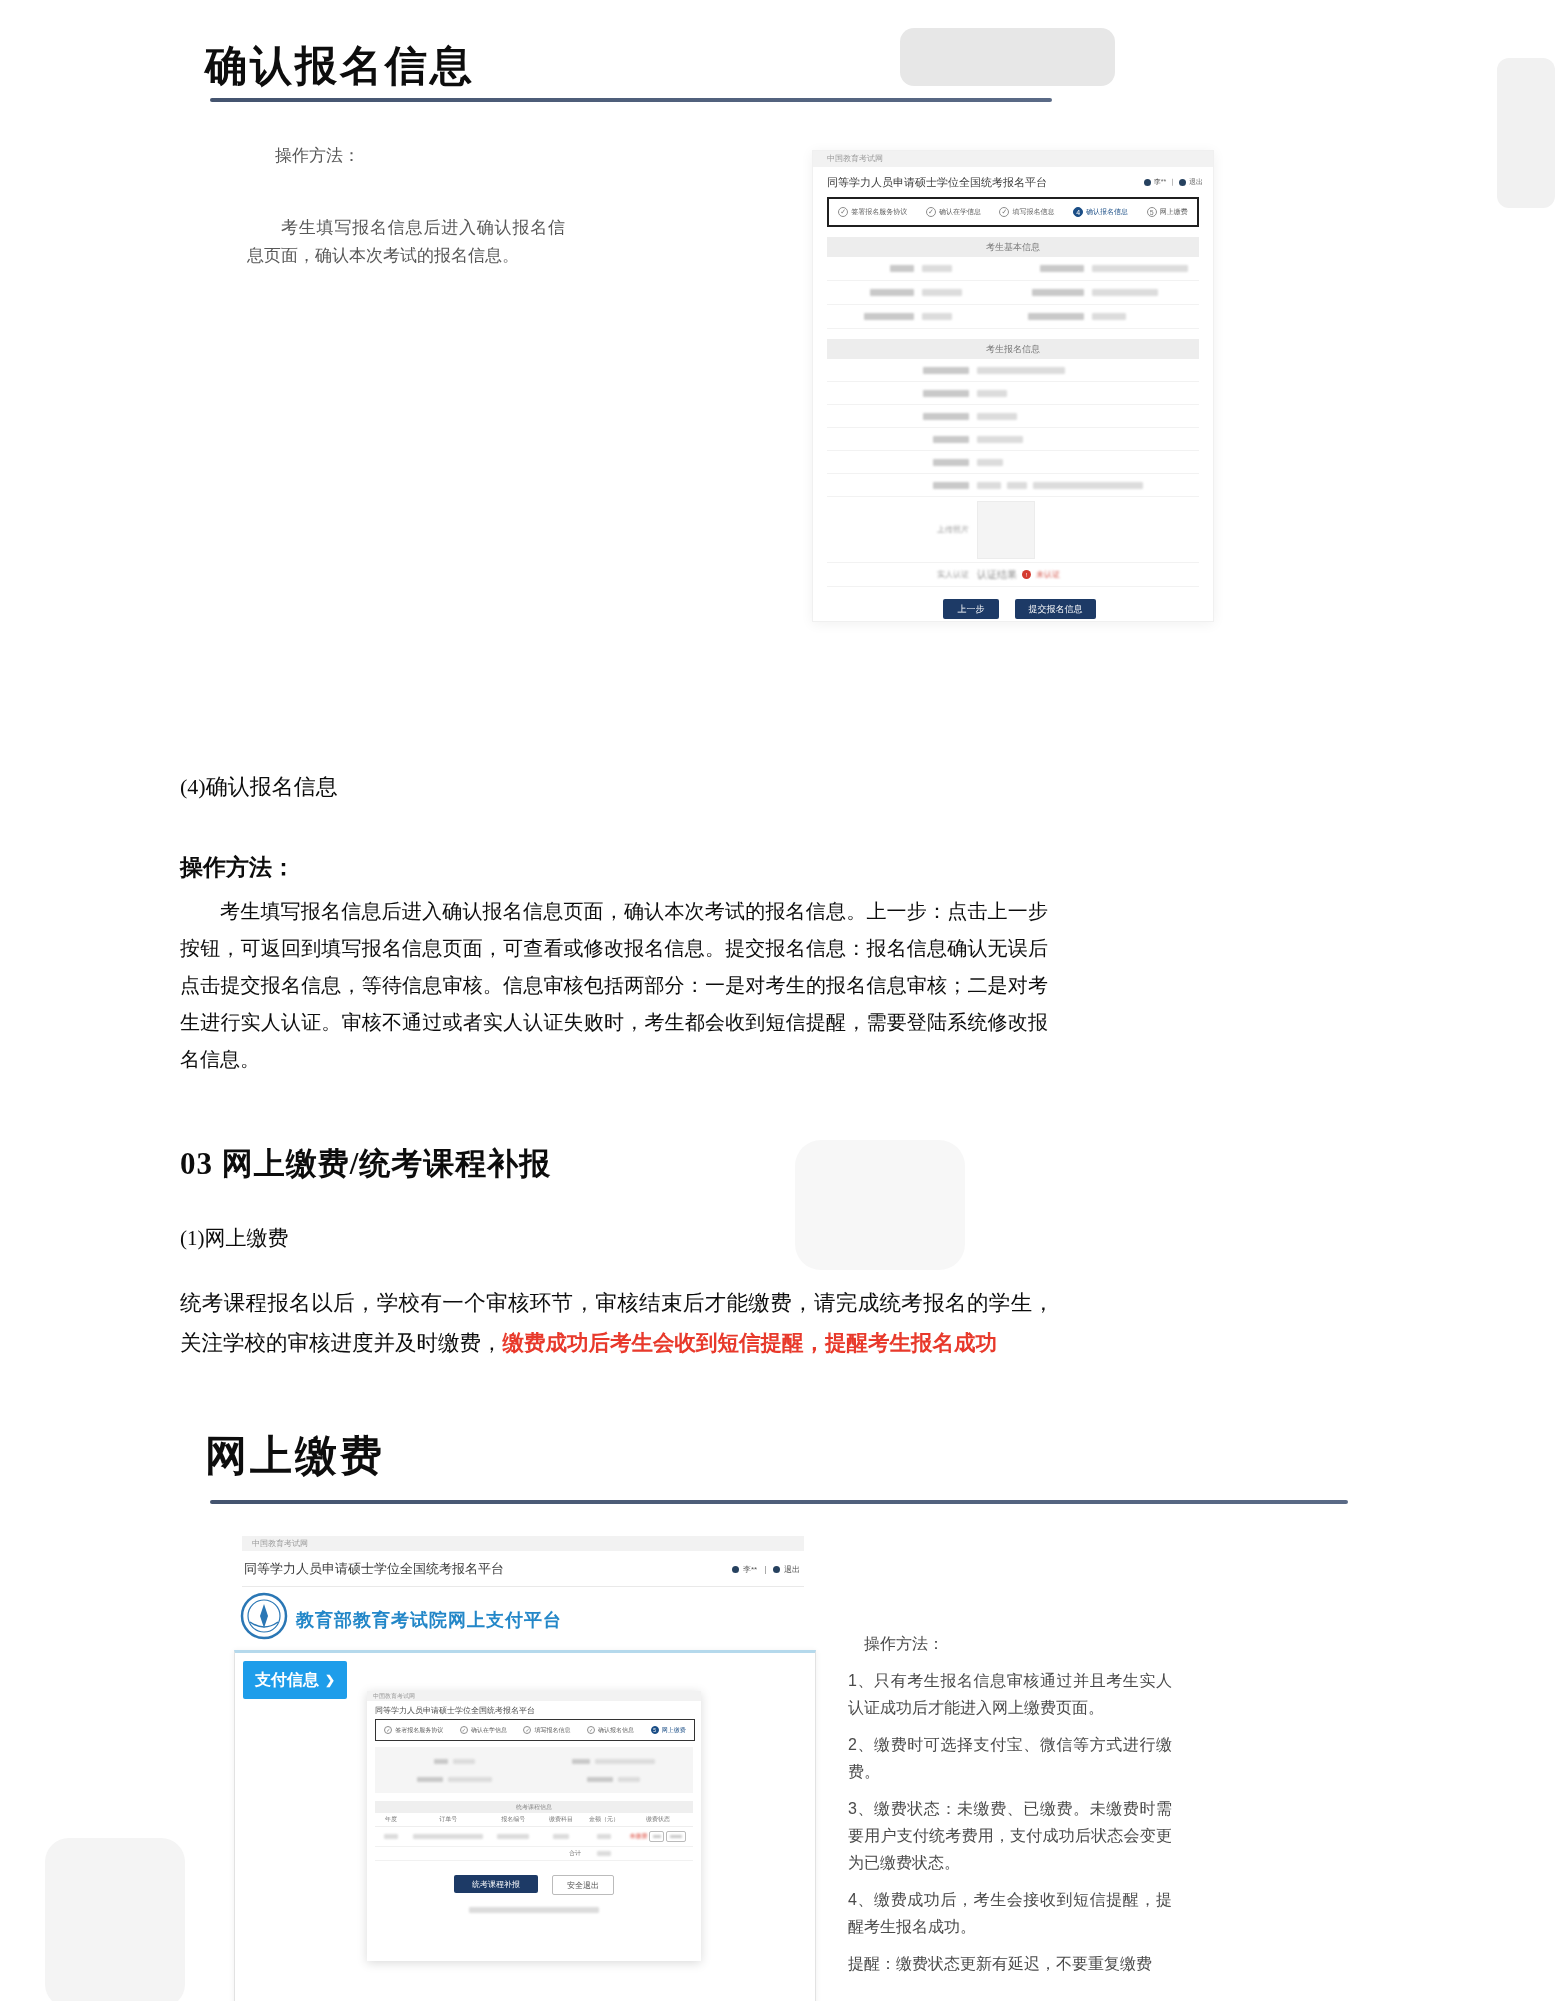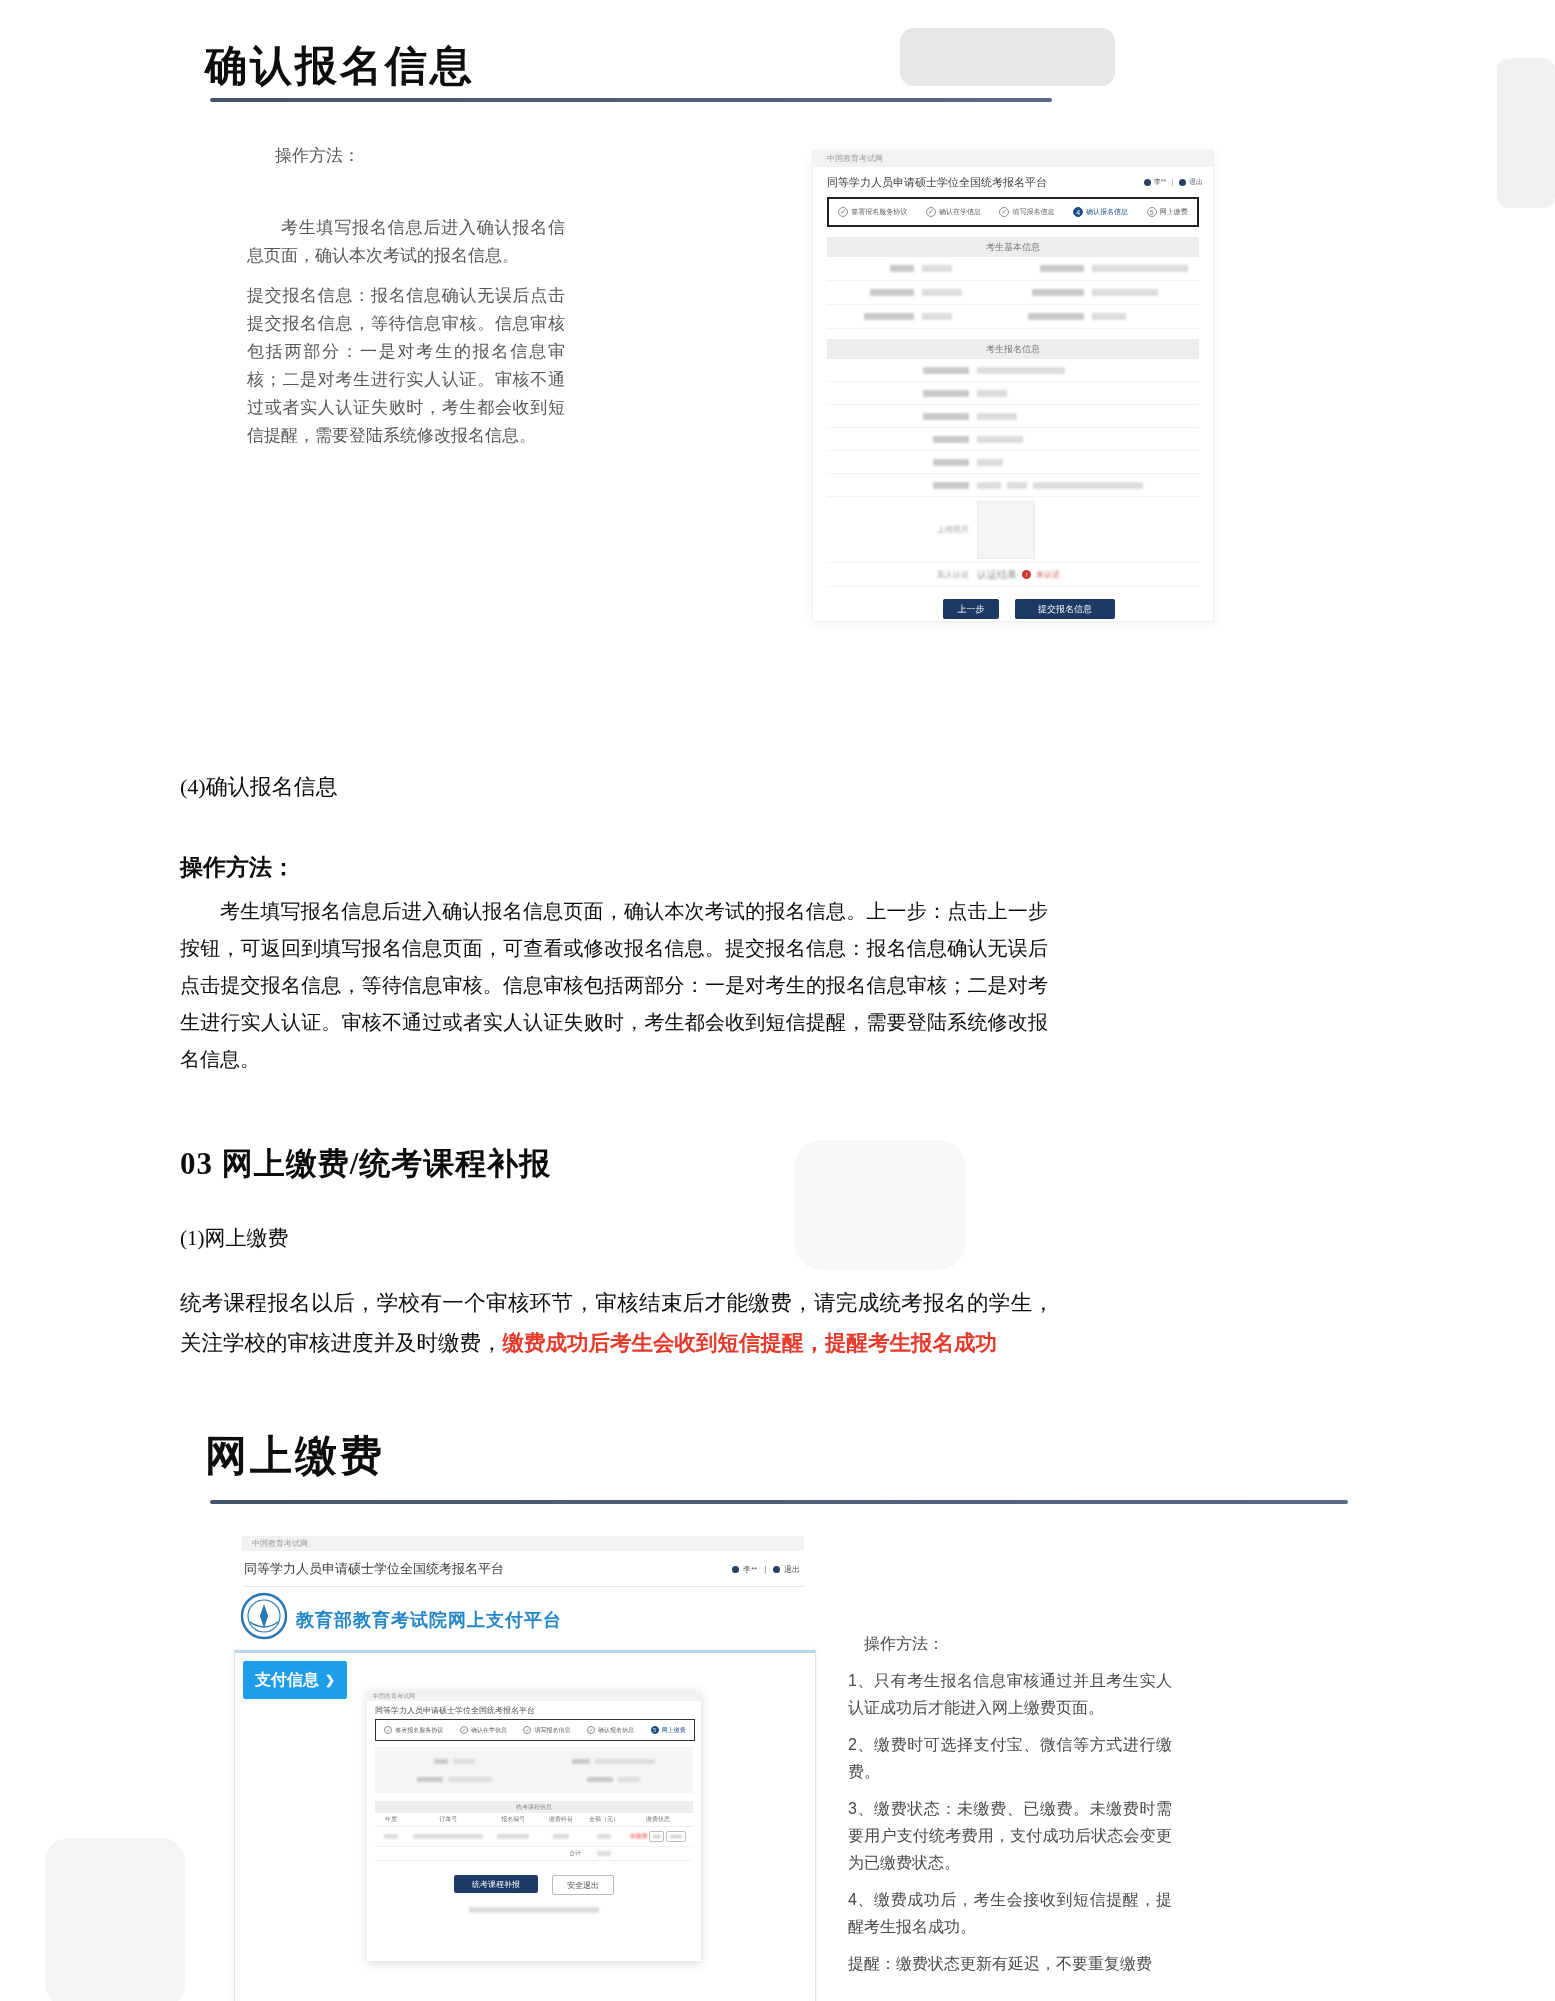--- a/index.html
+++ b/index.html
@@ -112,21 +112,20 @@
   <div class="blob" id="blob3"></div>
   <div class="blob" id="blob4"></div>
   <div class="blob" id="blob5"></div>
 
   <div class="abs z slide-title" style="left:205px;top:38px;">确认报名信息</div>
   <div class="abs z rule" style="left:210px;top:98px;width:842px;"></div>
 
   <div class="abs z" id="s1-left">
     <div class="hd">操作方法：</div>
     <p class="ind">考生填写报名信息后进入确认报名信息页面，确认本次考试的报名信息。</p>
-    <p>提交报名信息：报名信息确认无误后点击提交报名信息，等待信息审核。信息审核包括两部分：一是对考生的报名信息审核；二是对考生进行实人认证。审核不通过或者实人认证失败时，考生都会收到短信提醒，需要登陆系统修改报名信息。</p>
   </div>
 
   <div class="abs z shotcard" id="shot1">
     <div class="abs bar tinybar">中国教育考试网</div>
     <div class="abs ptitle">同等学力人员申请硕士学位全国统考报名平台</div>
     <div class="abs user">
       <span class="udot"></span>
       <span>李**</span>
       <span>｜</span>
       <span class="udot"></span>
@@ -268,21 +267,21 @@
           <span class="blurtx2" style="font-size:8px;color:#999;">实人认证</span>
         </div>
       <div class="fc" style="flex:1;gap:5px;">
         <span class="blurtx2" style="font-size:10px;color:#888;">认证结果</span>
         <span class="redcirc">!</span>
         <span class="blurtx2" style="font-size:8px;color:#d4554a;">未认证</span>
       </div>
     </div>
 
     <div class="abs navybtn" style="left:130px;top:448px;width:56px;height:20px;font-size:9px;">上一步</div>
-    <div class="abs navybtn" style="left:202px;top:448px;width:100px;height:20px;font-size:9px;">提交报名信息</div>
+    <div class="abs navybtn" style="left:202px;top:448px;width:81px;height:20px;font-size:9px;">提交报名信息</div>
   </div>
 
   <div class="abs z doc" id="item4">(4)确认报名信息</div>
   <div class="abs z doc" id="method-h">操作方法：</div>
   <div class="abs z doc" id="method-p">考生填写报名信息后进入确认报名信息页面，确认本次考试的报名信息。上一步：点击上一步按钮，可返回到填写报名信息页面，可查看或修改报名信息。提交报名信息：报名信息确认无误后点击提交报名信息，等待信息审核。信息审核包括两部分：一是对考生的报名信息审核；二是对考生进行实人认证。审核不通过或者实人认证失败时，考生都会收到短信提醒，需要登陆系统修改报名信息。</div>
   <div class="abs z doc" id="h03">03 网上缴费/统考课程补报</div>
   <div class="abs z doc" id="item1">(1)网上缴费</div>
   <div class="abs z doc" id="pay-p">
     <span>统考课程报名以后，学校有一个审核环节，审核结束后才能缴费，请完成统考报名的学生，关注学校的审核进度并及时缴费，</span><span class="red">缴费成功后考生会收到短信提醒，提醒考生报名成功</span>
   </div>

